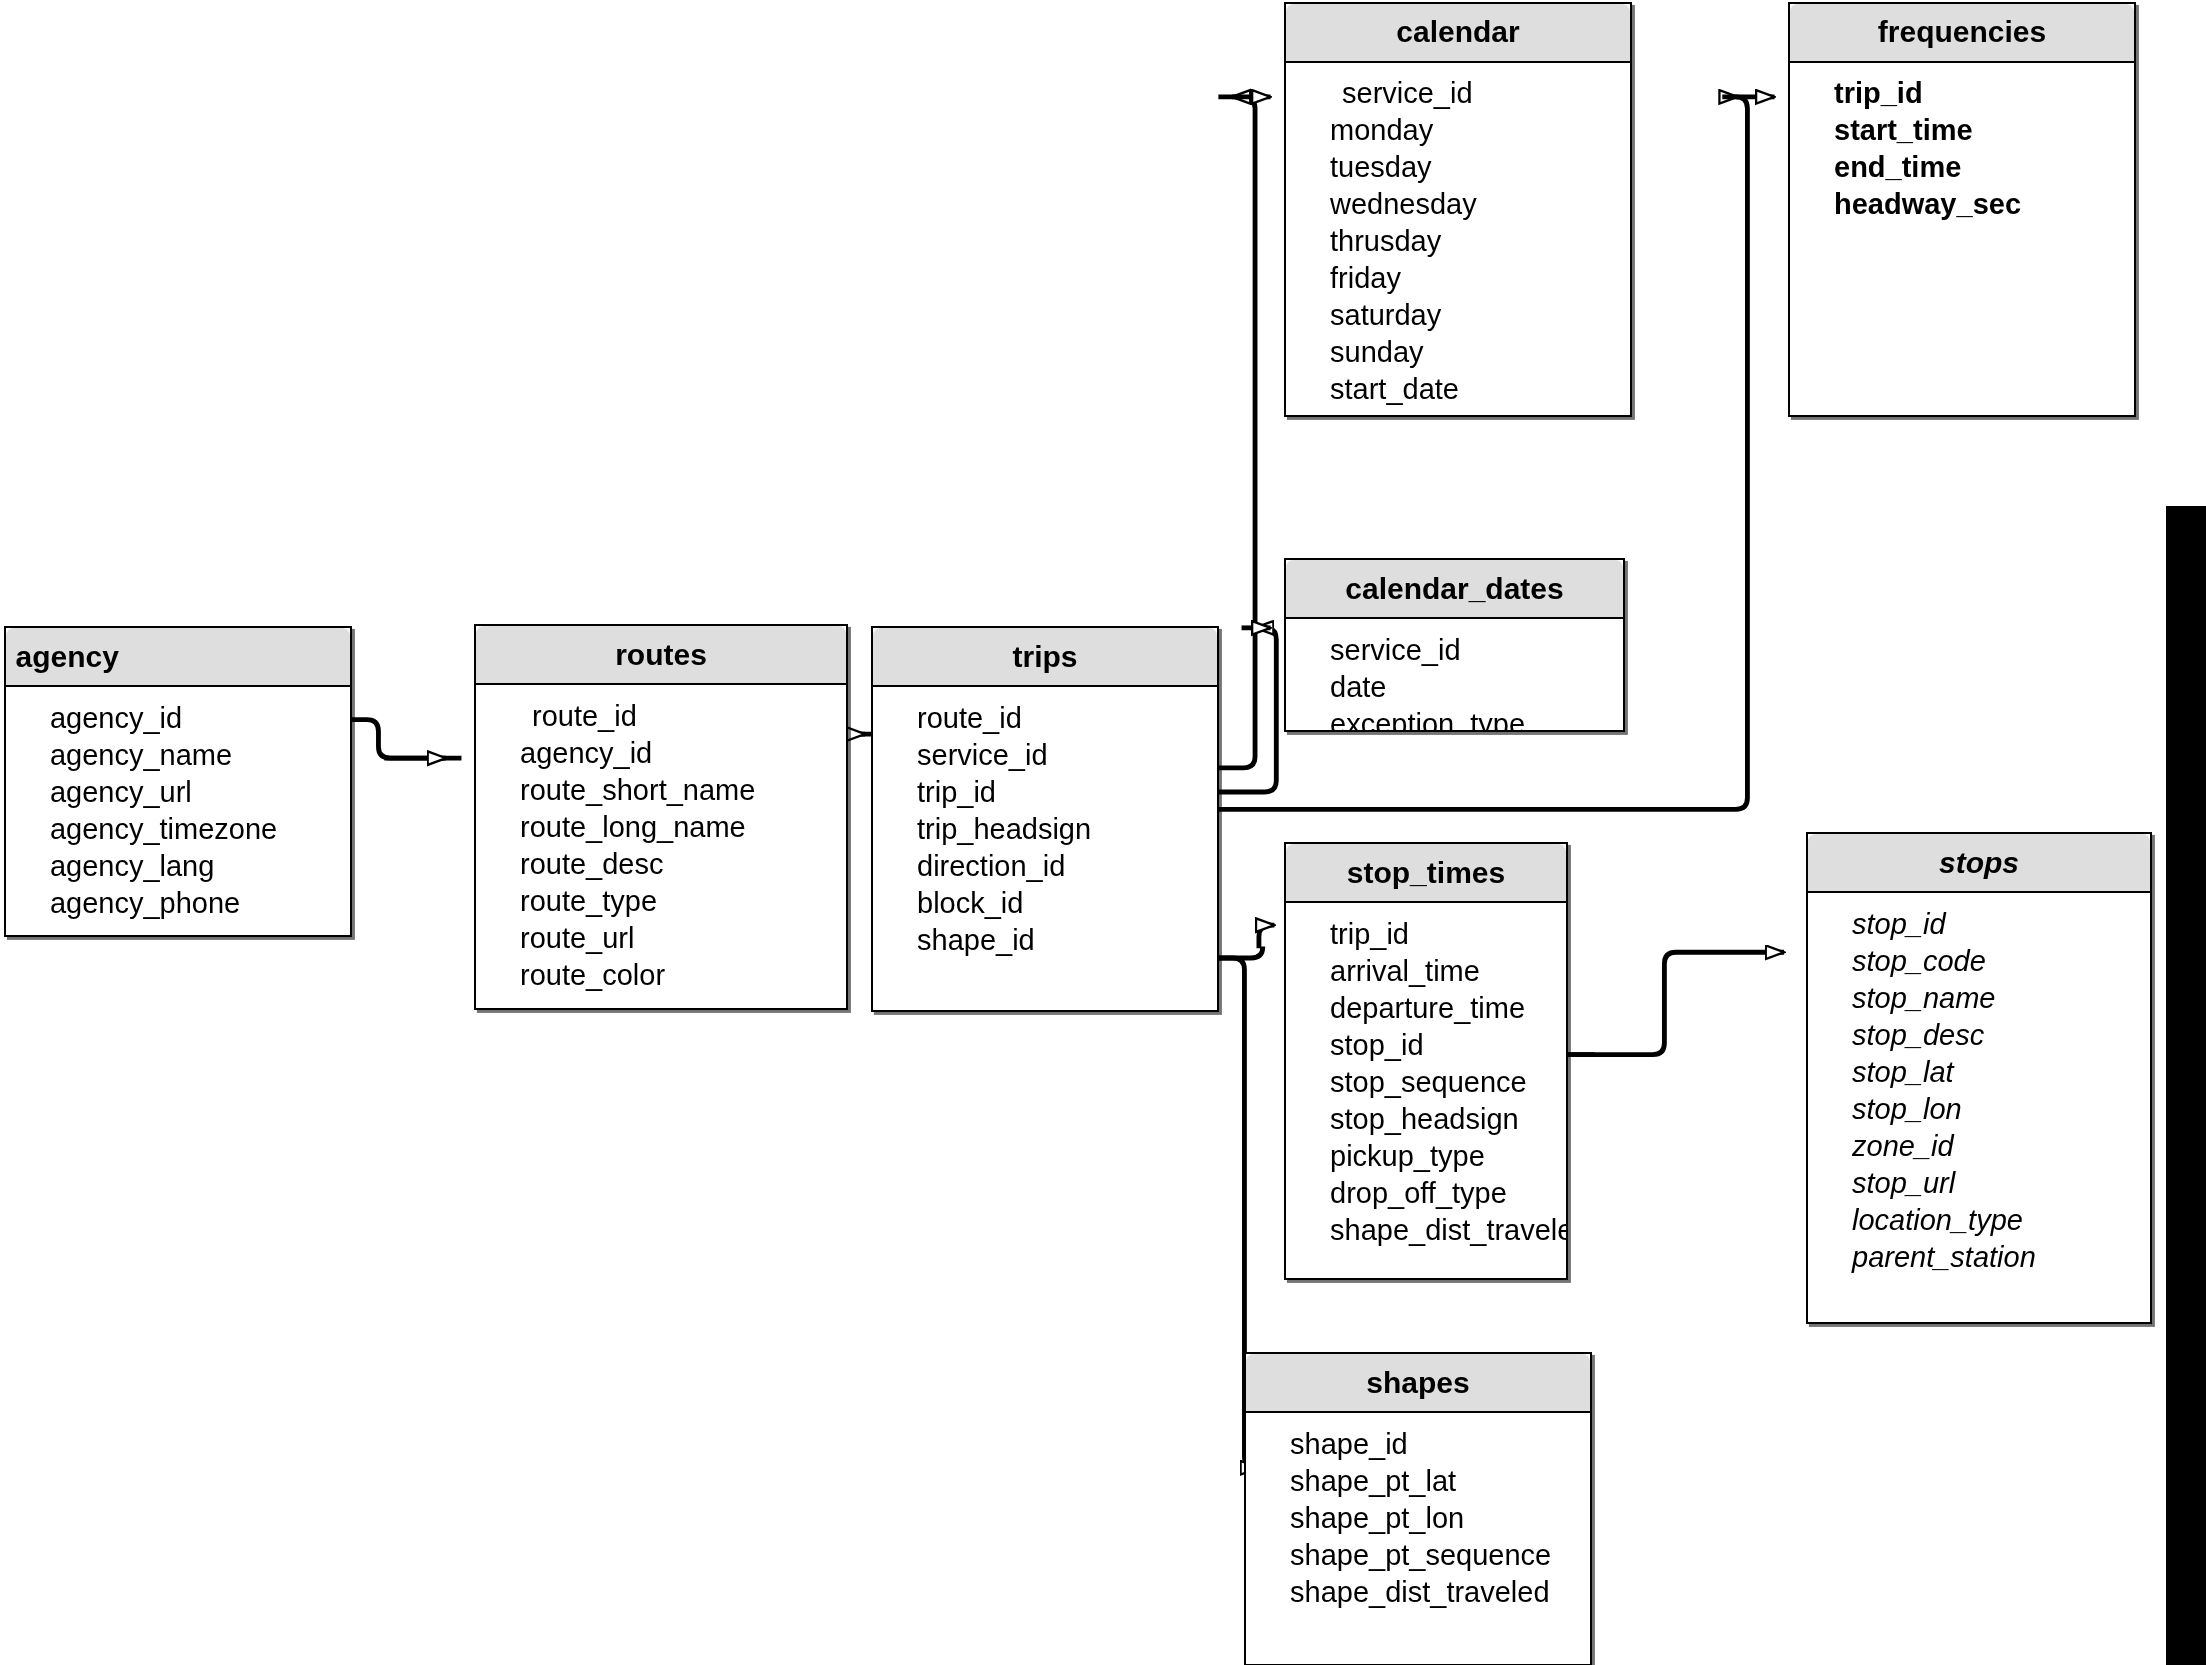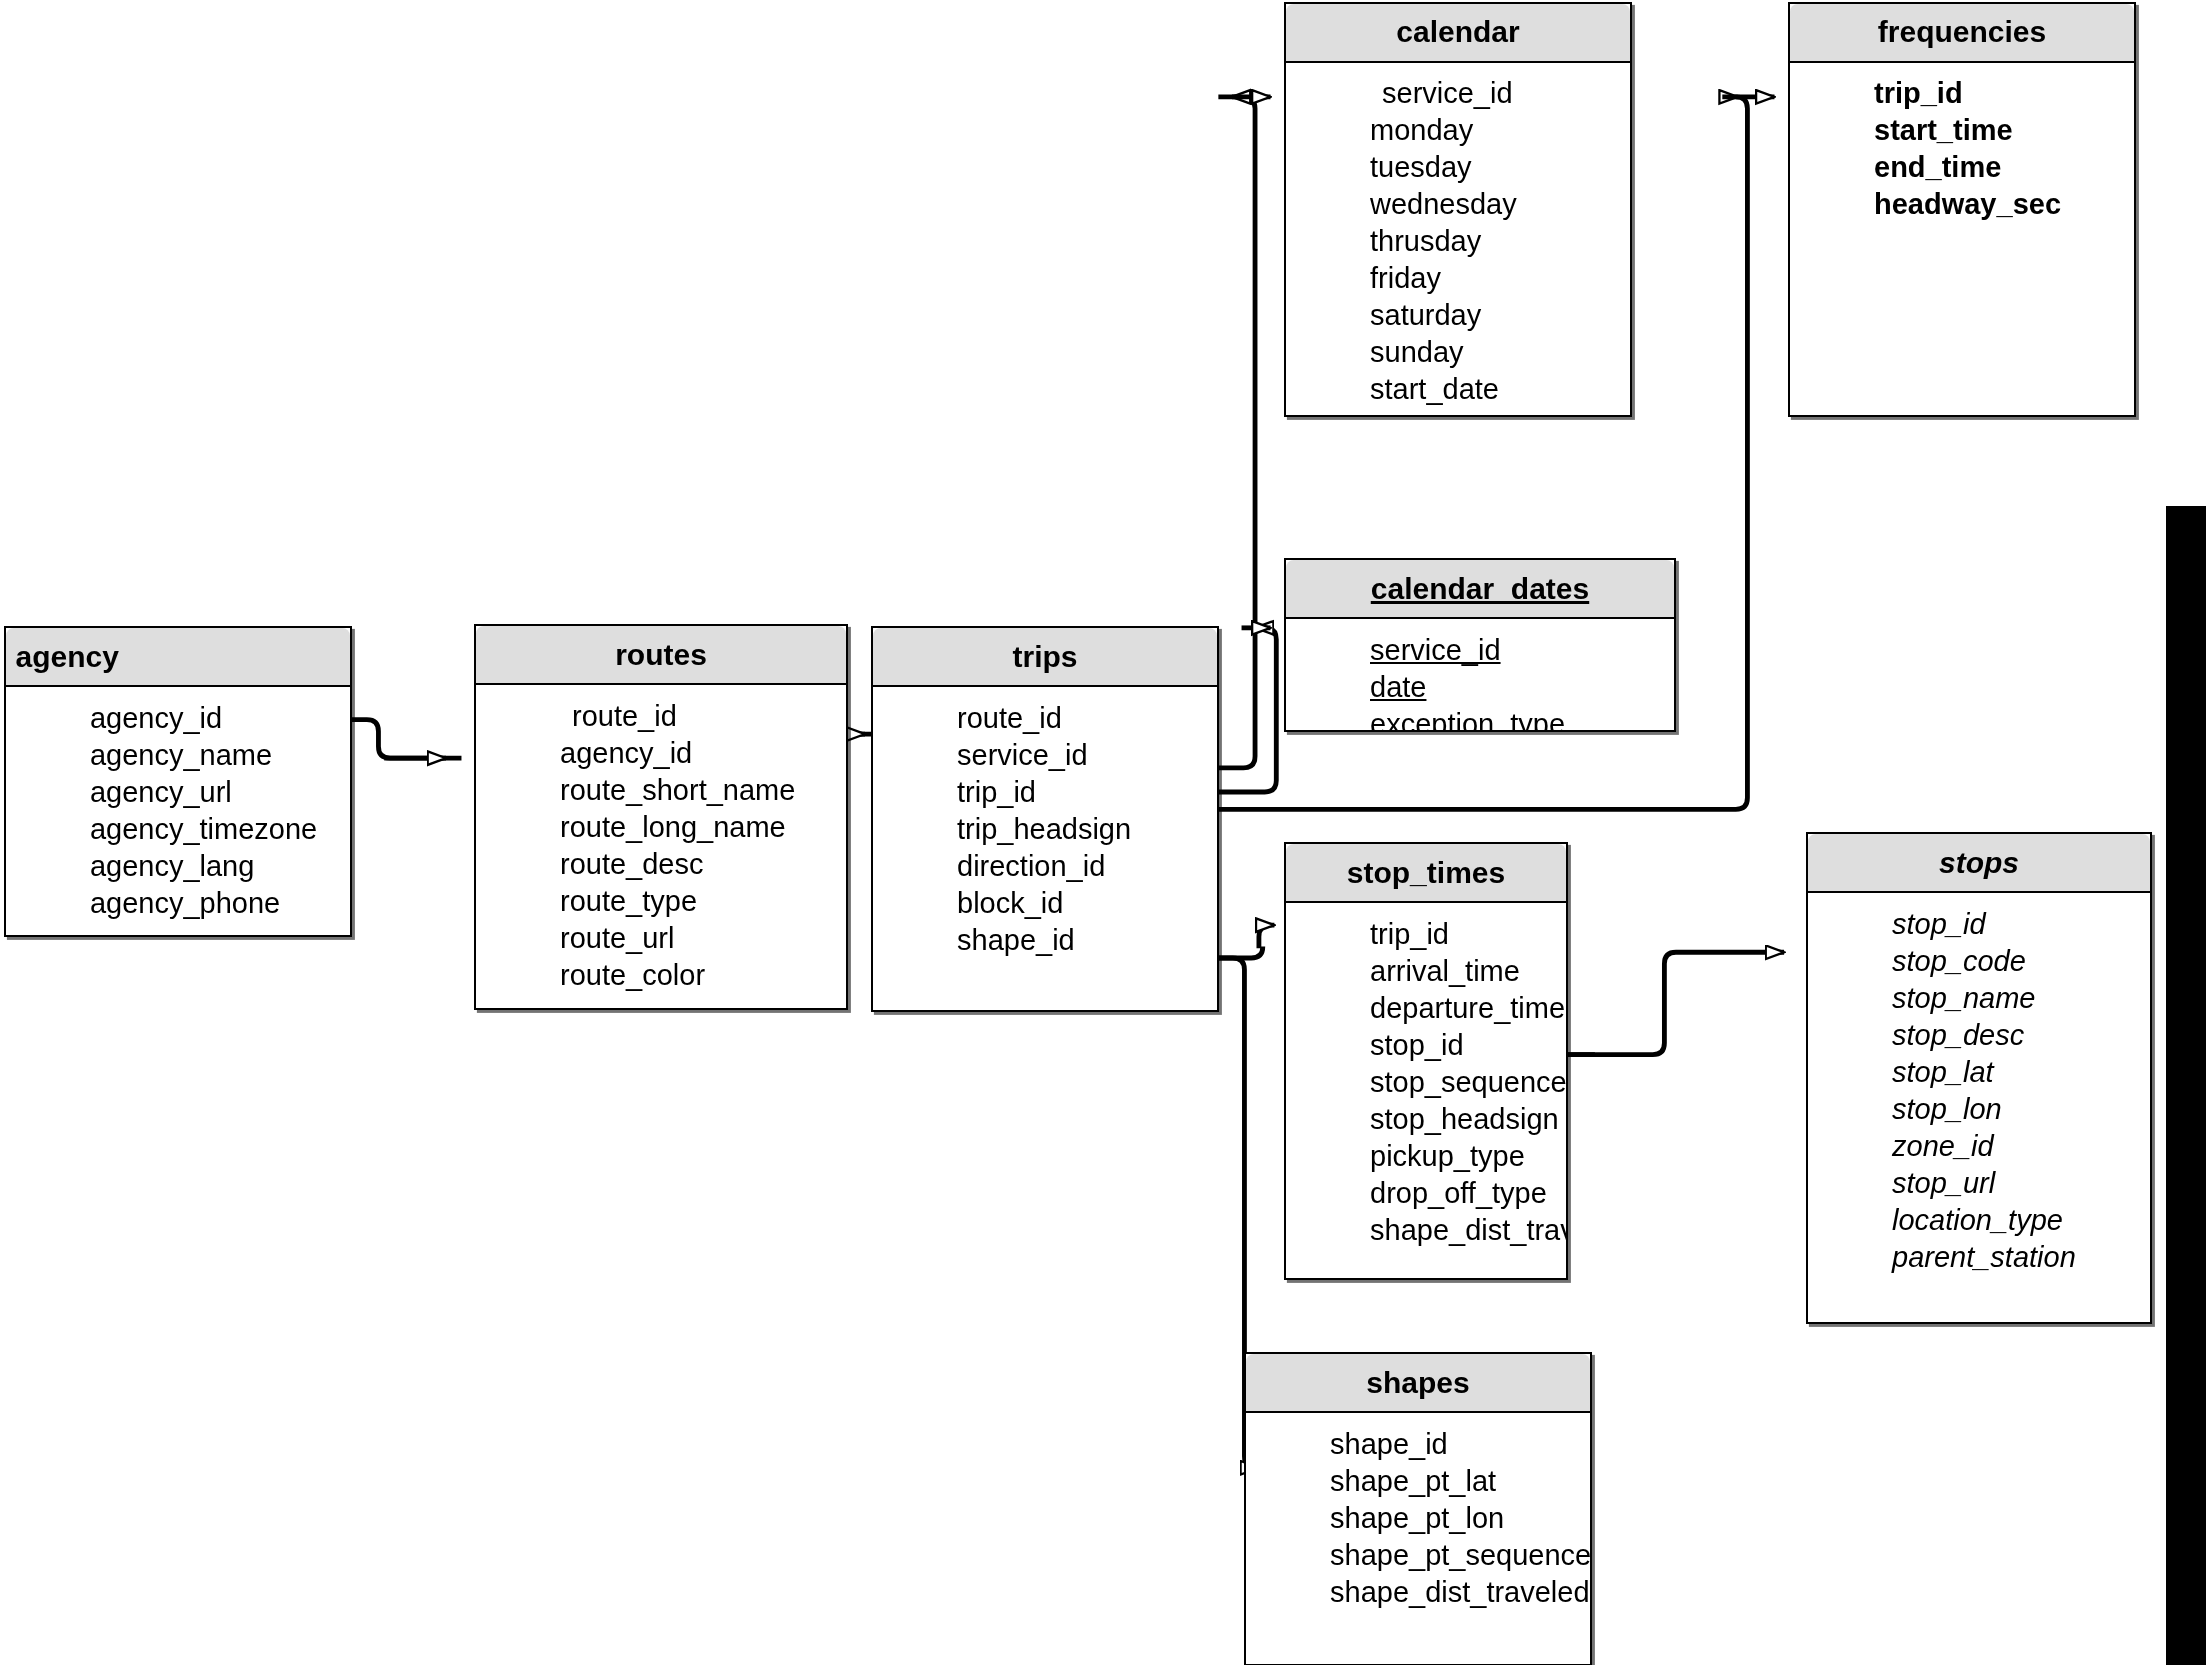--- a/index.html
+++ b/index.html
@@ -43,21 +43,20 @@
     color: #000;
     text-align: center;
     line-height: 1.0;
     padding: 13.5px 9.7px 13.5px 9.7px;
   }
   .entity-header.align-left {
     text-align: left;
   }
   .entity-body {
     padding: 12.6px 0 9.7px 0;
-    margin-left: 40px;
   }
   .field {
     font-size: 29px;
     line-height: 37px;
     color: #000000;
     padding-left: 44px;
     white-space: nowrap;
   }
   .field.bold {
     font-weight: bold;
@@ -136,21 +135,21 @@
       </div>
       <div class="entity" style="left: 1788px; top: 1.9px; width: 348px; height: 415px;">
         <div class="entity-header">frequencies</div>
         <div class="entity-body">
           <div class="field bold">trip_id</div>
           <div class="field bold">start_time</div>
           <div class="field bold">end_time</div>
           <div class="field bold">headway_sec</div>
         </div>
       </div>
-      <div class="entity" style="left: 1284px; top: 558px; width: 392px; height: 174px; text-decoration: underline;">
+      <div class="entity" style="left: 1284px; top: 558px; width: 341px; height: 174px;">
         <div class="entity-header">calendar_dates</div>
         <div class="entity-body">
           <div class="field">service_id</div>
           <div class="field">date</div>
           <div class="field">exception_type</div>
         </div>
       </div>
       <div class="entity" style="left: 3.9px; top: 626px; width: 348px; height: 311px;">
         <div class="entity-header align-left">agency</div>
         <div class="entity-body">

